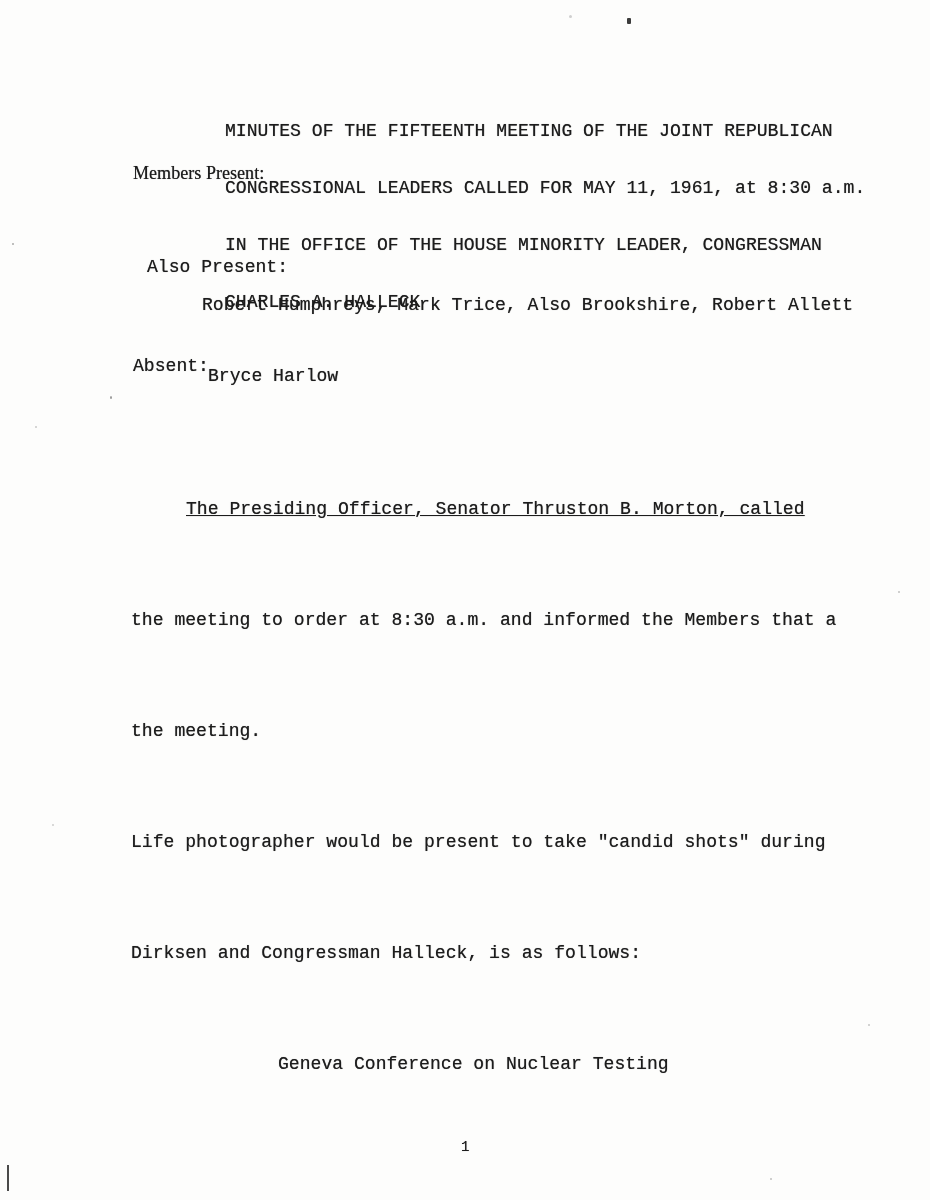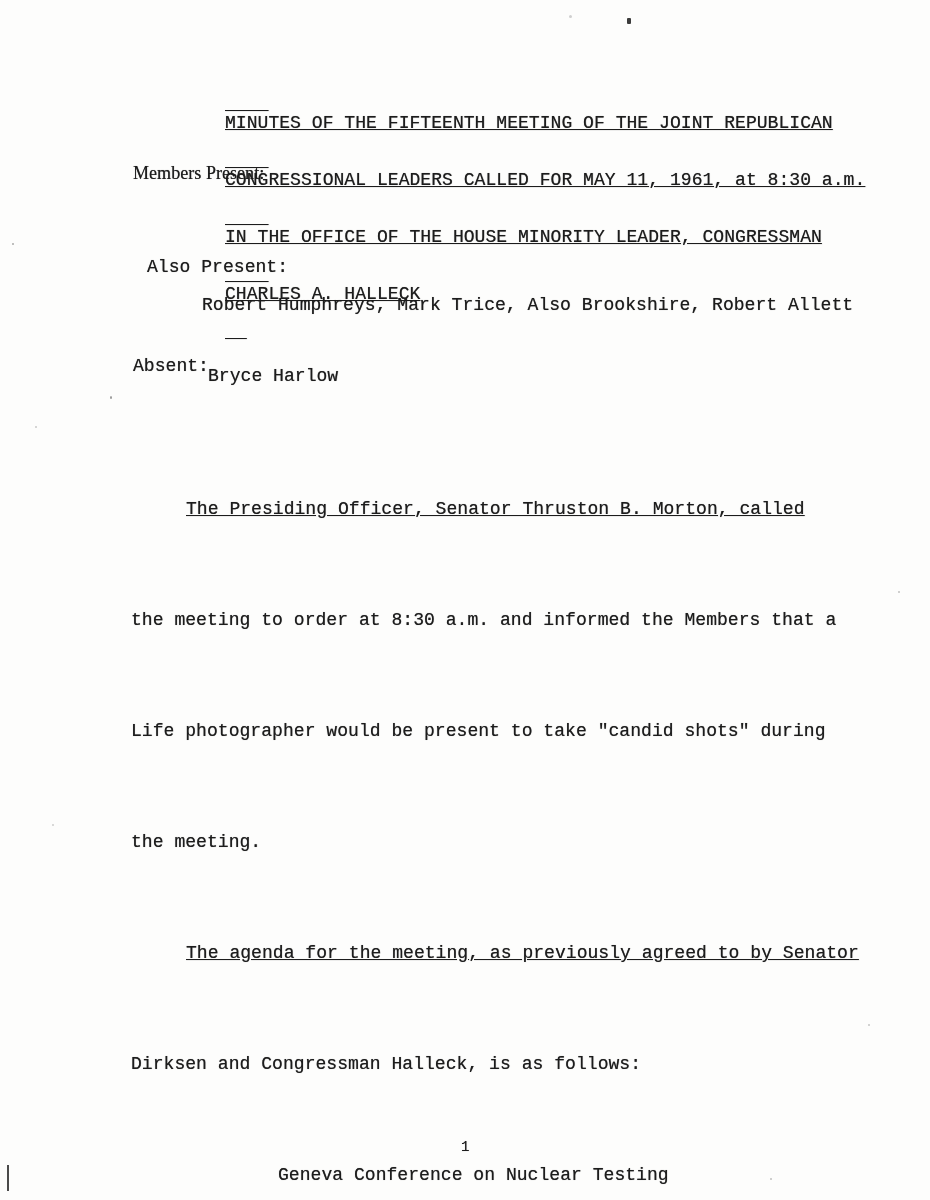--- a/index.html
+++ b/index.html
@@ -11,21 +11,21 @@
     overflow: hidden;
     font-family: "Liberation Mono", "DejaVu Sans Mono", monospace;
     color: #1c1c1c;
   }
   .typed {
     font-size: 18px;
     white-space: pre;
     letter-spacing: 0.05px;
     text-shadow: 0 0 0.7px rgba(25,25,25,0.55), 0.3px 0.3px 0 rgba(25,25,25,0.25);
   }
-  .title-block    { position: absolute; left: 225px; top: 76px;  line-height: 19px; text-decoration: underline; }
+  .title-block    { position: absolute; left: 225px; top: 84px;  line-height: 19px; }
   .members-label  { position: absolute; left: 133px; top: 164px; line-height: 19px; font-family: Liberation Serif, serif; }
   .members-block  { position: absolute; left: 202px; top: 201px; line-height: 19px; }
   .also-label     { position: absolute; left: 147px; top: 258px; line-height: 19px; }
   .also-block     { position: absolute; left: 202px; top: 296px; line-height: 19px; }
   .absent-label   { position: absolute; left: 133px; top: 329px; line-height: 19px; margin-top: 28px; }
   .absent-block   { position: absolute; left: 208px; top: 367px; line-height: 19px; }
   .body-block     { position: absolute; left: 131px; top: 417px; line-height: 37px; }
   .ind-p { padding-left: 55px; text-decoration: underline; }
   .ind-a { padding-left: 147px; }
   .page-num {
@@ -66,23 +66,22 @@
 
   <div class="typed also-block">Robert Humphreys, Mark Trice, Also Brookshire, Robert Allett</div>
 
   <div class="typed absent-label">Absent:</div>
 
   <div class="typed absent-block">Bryce Harlow</div>
 
   <div class="typed body-block">
     <div class="ind-p">The Presiding Officer, Senator Thruston B. Morton, called</div>
     <div>the meeting to order at 8:30 a.m. and informed the Members that a</div>
+    <div>the meeting.</div>
     <div>Life photographer would be present to take "candid shots" during</div>
-    <div>the meeting.</div>
-    <div class="ind-p">The agenda for the meeting, as previously agreed to by Senator</div>
     <div>Dirksen and Congressman Halleck, is as follows:</div>
     <div class="ind-a">Geneva Conference on Nuclear Testing</div>
     
     
     
     
     
     
     
     

